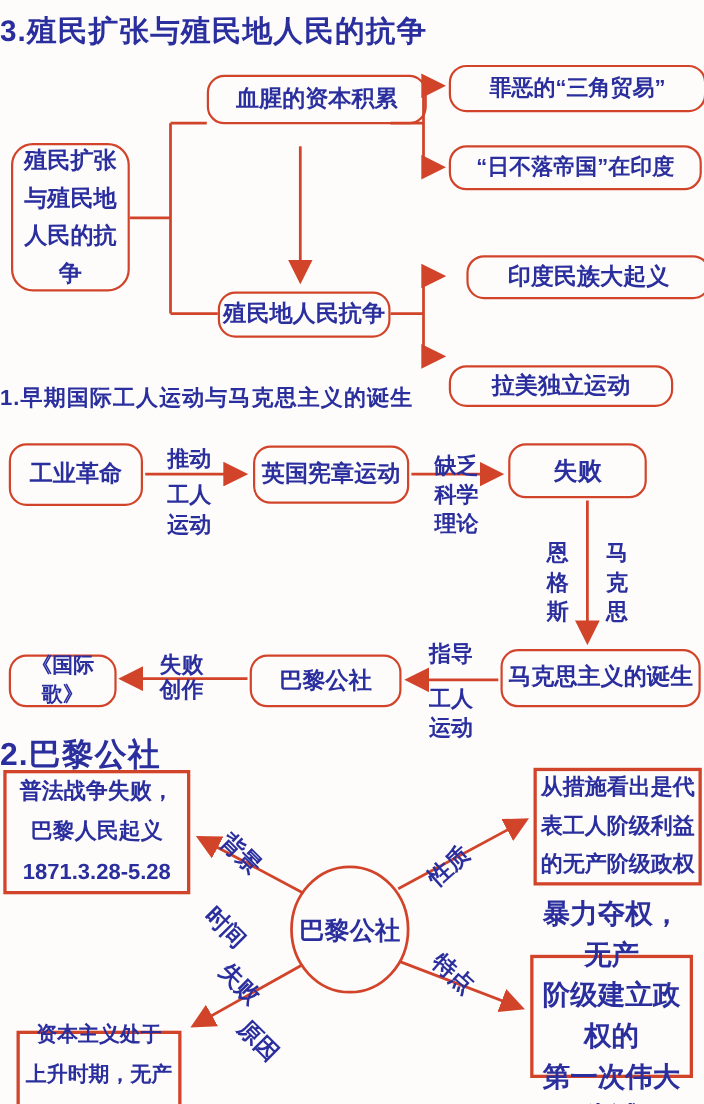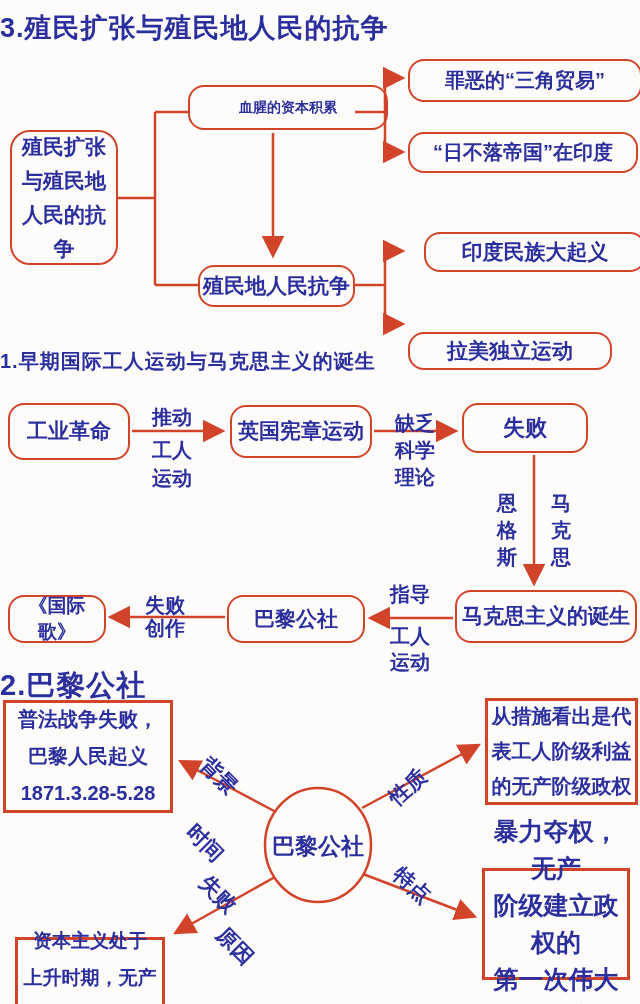--- a/index.html
+++ b/index.html
@@ -69,21 +69,21 @@
     <line x1="363" y1="874" x2="473" y2="916" marker-end="url(#ah)"></line>
   </svg>
 
   <div class="title" style="top:10px; font-size:27px;">3.殖民扩张与殖民地人民的抗争</div>
 
   <div class="box" style="left:10px; top:130px; width:108px; height:135px; font-size:21px; line-height:34px; border-radius:20px;">殖民扩张
 与殖民地
 人民的抗
 争</div>
 
-  <div class="box" style="left:188px; top:85px; width:200px; height:45px; font-size:14px;">血腥的资本积累</div>
+  <div class="box" style="left:188px; top:68px; width:200px; height:45px; font-size:21px;">血腥的资本积累</div>
 
   <div class="box" style="left:408px; top:59px; width:234px; height:43px; font-size:20px;">罪恶的“三角贸易”</div>
 
   <div class="box" style="left:408px; top:132px; width:230px; height:41px; font-size:20px;">“日不落帝国”在印度</div>
 
   <div class="box" style="left:198px; top:265px; width:157px; height:42px; font-size:21px;">殖民地人民抗争</div>
 
   <div class="box" style="left:408px; top:232px; width:222px; height:40px; font-size:21px;margin-left:16px;">印度民族大起义</div>
 
   <div class="box" style="left:408px; top:306px; width:204px; height:38px; font-size:21px;margin-top:26px;">拉美独立运动</div>

